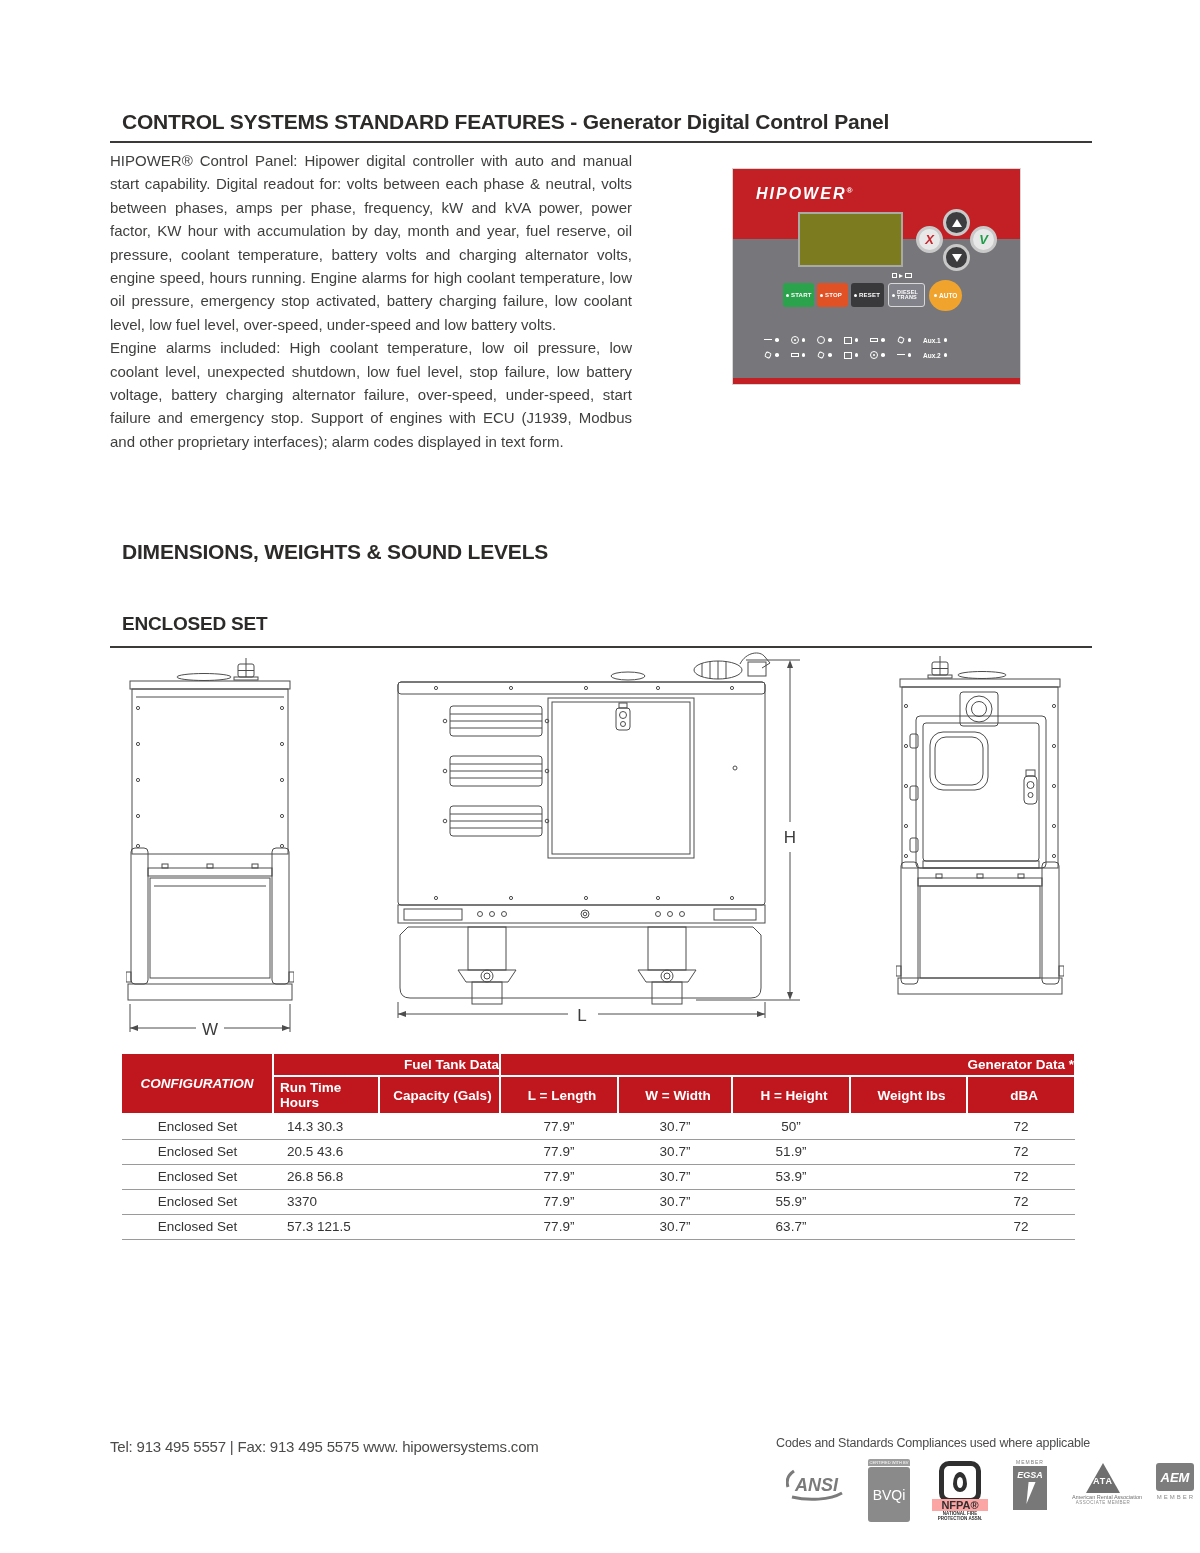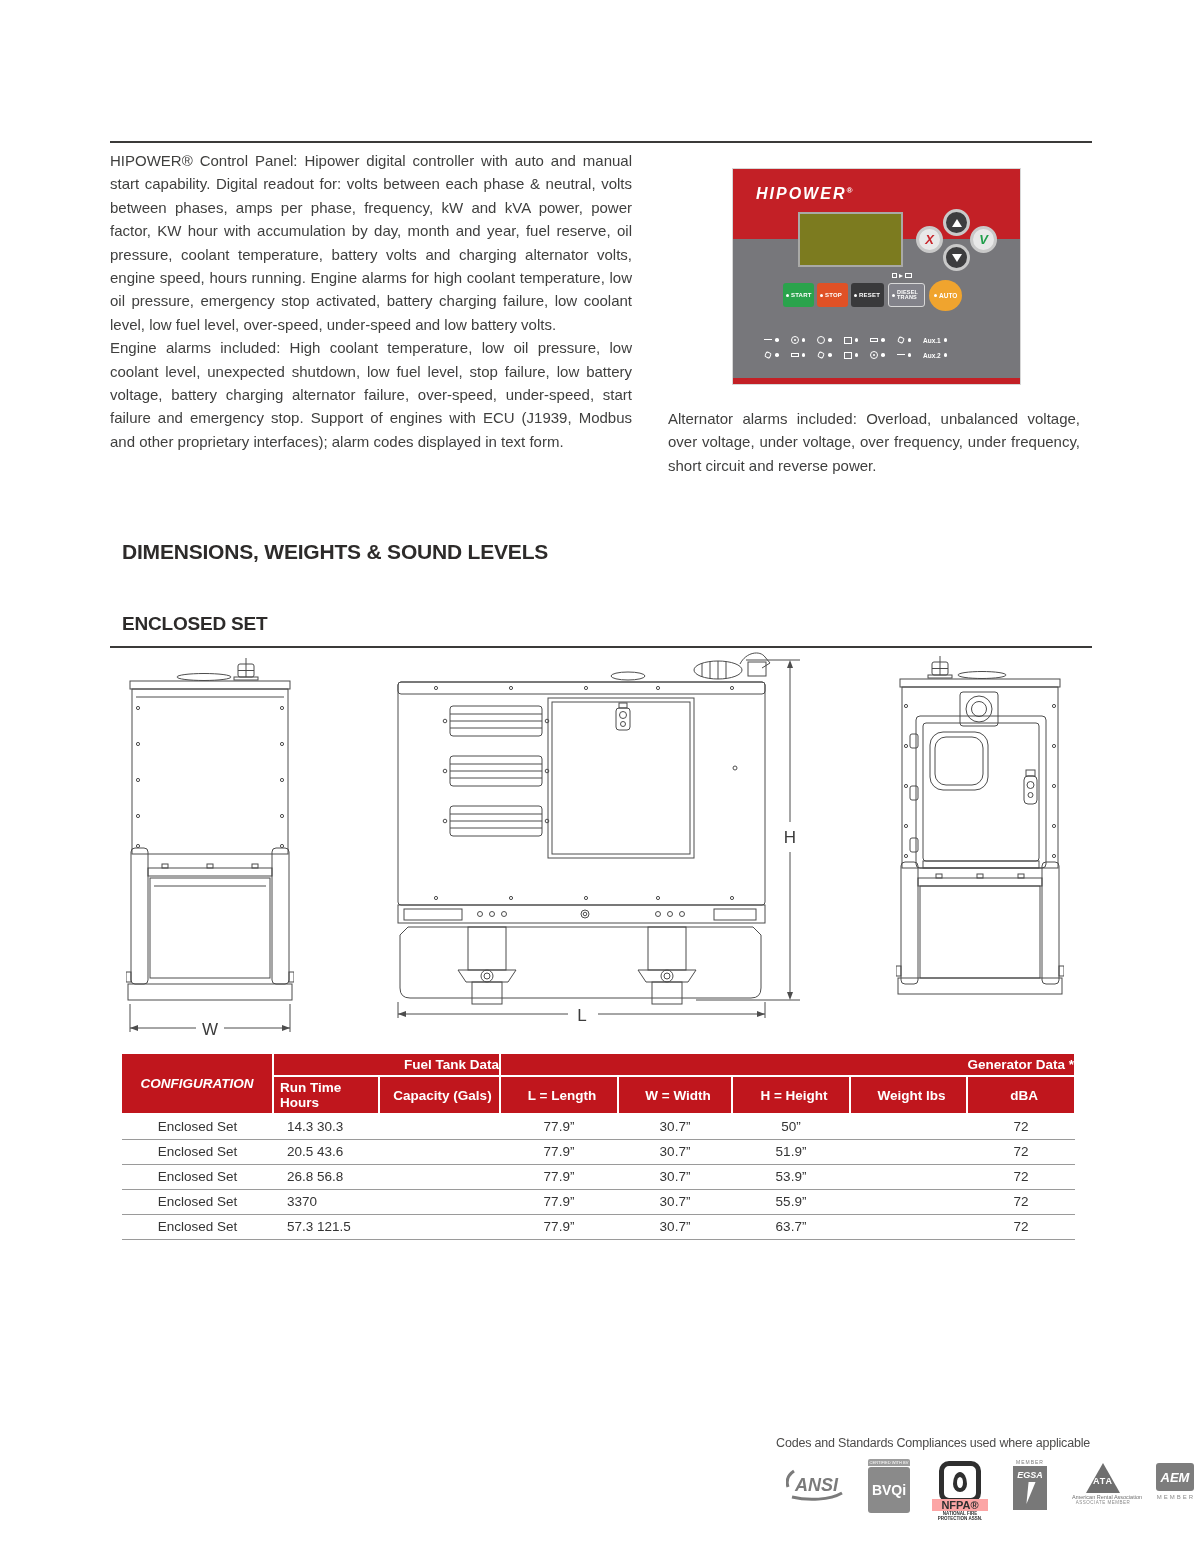--- a/index.html
+++ b/index.html
@@ -68,21 +68,21 @@
   table.spec td.rt { text-align:left; padding-left:14px; }
 
   
   .foot-left { position:absolute; left:110px; top:1436px; color:#4c4b4a; }
   .foot-left .co { font-size:15.5px; letter-spacing:0.2px; margin-bottom:5px; }
   .foot-left .ln { font-size:15px; letter-spacing:-0.2px; line-height:22px; }
   .codes-note { position:absolute; left:700px; top:1436px; width:390px; text-align:right; font-size:12.5px; color:#4c4b4a; letter-spacing:-0.2px; }
   .logos { position:absolute; left:786px; top:1459px; width:306px; display:flex; align-items:flex-start; gap:22px; }
   .logo { flex:none; text-align:center; color:#7b7b7b; }
   .lg-bvqi { width:42px; }
-  .lg-bvqi .box { width:42px; height:46px; background:#8a8a8a; border-radius:3px; color:#fff; font-weight:700; font-size:14px; display:flex; align-items:center; justify-content:center; }
+  .lg-bvqi .box { width:42px; height:55px; background:#8a8a8a; border-radius:3px; color:#fff; font-weight:400; font-size:14px; display:flex; align-items:center; justify-content:center; }
   .lg-bvqi .bar { width:42px; height:7px; background:#9d9d9d; color:#fff; font-size:4px; line-height:7px; overflow:hidden; border-radius:2px 2px 0 0; margin-bottom:1px; }
   .lg-nfpa { width:56px; margin-top:2px; }
   .lg-nfpa .box { width:42px; height:42px; margin:0 auto; border:5px solid #2f2f2f; border-radius:10px; display:flex; align-items:center; justify-content:center; }
   .flame { width:14px; height:20px; background:#2f2f2f; border-radius:50% 50% 50% 50%/60% 60% 40% 40%; position:relative; }
   .flame::after { content:""; position:absolute; left:4px; top:5px; width:6px; height:11px; background:#fff; border-radius:50%; }
   .lg-nfpa .nm { font-size:11px; font-weight:800; color:#2f2f2f; margin-top:-4px; background:#fca5a5; }
   .lg-nfpa .tin { font-size:4.5px; font-weight:700; color:#2f2f2f; line-height:5px; }
   .lg-egsa { width:40px; }
   .lg-egsa .mem { font-size:5px; letter-spacing:1px; color:#7b7b7b; margin-bottom:1px; }
   .lg-egsa .box { width:34px; height:44px; margin:0 auto; background:#787878; position:relative; color:#fff; }
@@ -96,20 +96,21 @@
   .lg-aem { width:40px; margin-top:4px; }
   .lg-aem .box { width:38px; height:28px; background:#7d7d7d; border-radius:3px; color:#fff; font-weight:800; font-size:13px; display:flex; align-items:center; justify-content:center;font-style:italic; }
   .lg-aem .sub { font-size:6px; letter-spacing:2px; color:#8a8a8a; margin-top:3px; }
   .lg-ansi { width:60px; margin-top:8px; }
 </style>
 </head>
 <body>
 
 <div class="page">
 
+  <div class="h-main" style="left:122px; top:110px;">CONTROL SYSTEMS STANDARD FEATURES - Generator Digital Control Panel</div>
   <div class="rule" style="top:141px;"></div>
 
   <div class="copy" style="left:110px; top:149px; width:522px;">
     <p>HIPOWER® Control Panel: Hipower digital controller with auto and manual start capability. Digital readout for: volts between each phase &amp; neutral, volts between phases, amps per phase, frequency, kW and kVA power, power factor, KW hour with accumulation by day, month and year, fuel reserve, oil pressure, coolant temperature, battery volts and charging alternator volts, engine speed, hours running. Engine alarms for high coolant temperature, low oil pressure, emergency stop activated, battery charging failure, low coolant level, low fuel level, over-speed, under-speed and low battery volts.</p>
     <p>Engine alarms included: High coolant temperature, low oil pressure, low coolant level, unexpected shutdown, low fuel level, stop failure, low battery voltage, battery charging alternator failure, over-speed, under-speed, start failure and emergency stop. Support of engines with ECU (J1939, Modbus and other proprietary interfaces); alarm codes displayed in text form.</p>
   </div>
 
   <div class="panel">
     <div class="panel-red"></div>
     <div class="panel-body"></div>
@@ -208,23 +209,20 @@
           <i class="gl bar"></i>
           <i class="led"></i>
         </span>
       <span class="ind">
           <span class="aux">Aux.2</span>
           <i class="led"></i>
         </span>
     </div>
   </div>
 
-  <div class="copy" style="left:668px; top:407px; width:412px;">
-    <p>Alternator alarms included: Overload, unbalanced voltage, over voltage, under voltage, over frequency, under frequency, short circuit and reverse power.</p>
-  </div>
 
   <div class="h-main" style="left:122px; top:540px;">DIMENSIONS, WEIGHTS &amp; SOUND LEVELS</div>
   <div class="h-main" style="left:122px; top:613px; font-size:19px;">ENCLOSED SET</div>
   <div class="rule" style="top:646px;"></div>
 
   <div class="drawing" style="left:126px; top:656px;">
     <svg width="168" height="390" viewBox="0 0 168 390">
       <g stroke="#4d4d4d" fill="none" stroke-width="1">
         <line x1="120" y1="2" x2="120" y2="8"></line>
         <rect x="112" y="8" width="16" height="13" rx="2"></rect>
@@ -487,20 +485,21 @@
           <td>77.9”</td>
           <td>30.7”</td>
           <td>63.7”</td>
           <td></td>
           <td>72</td>
         </tr>
       </tbody>
   </table>
 
   <div class="foot-left">
+    <div class="ln">Tel: 913 495 5557 | Fax: 913 495 5575 www. hipowersystems.com</div>
   </div>
 
   <div class="codes-note">Codes and Standards Compliances used where applicable</div>
 
   <div class="logos">
     <div class="logo lg-ansi">
       <svg width="60" height="34" viewBox="0 0 60 34">
         <path d="M8,4 C2,8 0,14 2,20" stroke="#7b7b7b" stroke-width="3" fill="none"></path>
         <path d="M6,30 C22,34 44,33 56,26" stroke="#7b7b7b" stroke-width="3" fill="none"></path>
         <text x="9" y="24" font-size="18" font-weight="bold" font-style="italic" fill="#7b7b7b" font-family="Liberation Sans, sans-serif">ANSI</text>

